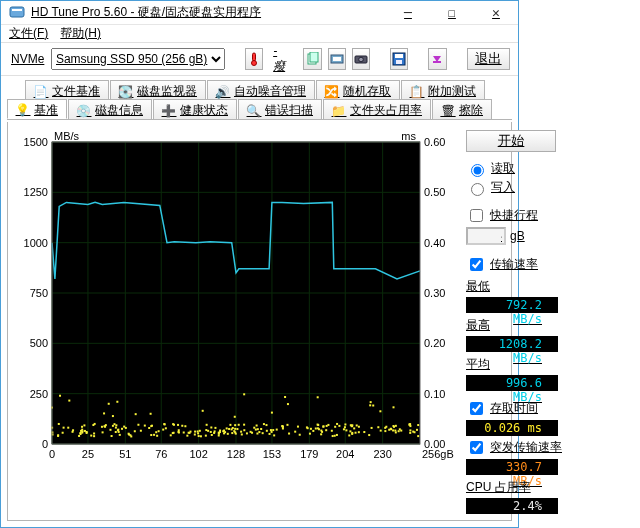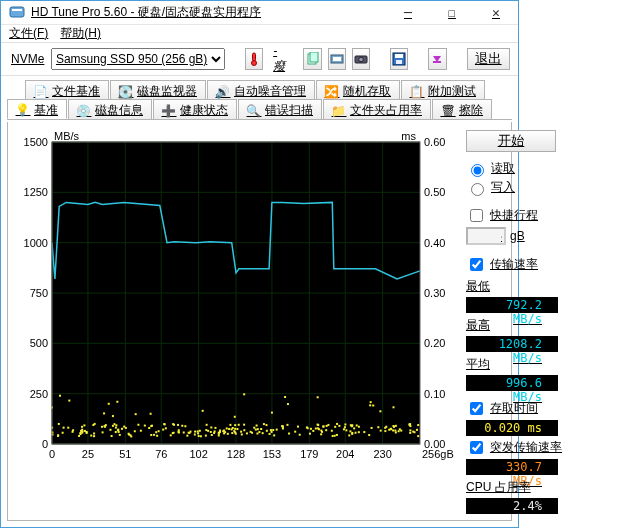--- a/index.html
+++ b/index.html
@@ -497,21 +497,21 @@
       <div class="stat-val cyan">792.2 MB/s</div>
       <div class="stat-label">最高</div>
       <div class="stat-val cyan">1208.2 MB/s</div>
       <div class="stat-label">平均</div>
       <div class="stat-val cyan">996.6 MB/s</div>
       <div style="height:4px;"></div>
       <label>
           <input type="checkbox" checked="" style="">
           <span>存取时间</span>
         </label>
-      <div class="stat-val yellow">0.020 ms</div>
+      <div class="stat-val yellow">0.026 ms</div>
       <label>
           <input type="checkbox" checked="" style="">
           <span>突发传输速率</span>
         </label>
       <div class="stat-val orange">330.7 MB/s</div>
       <div class="stat-label">CPU 占用率</div>
       <div class="stat-val green">2.4%</div>
     </div>
   </div>
 </div>

